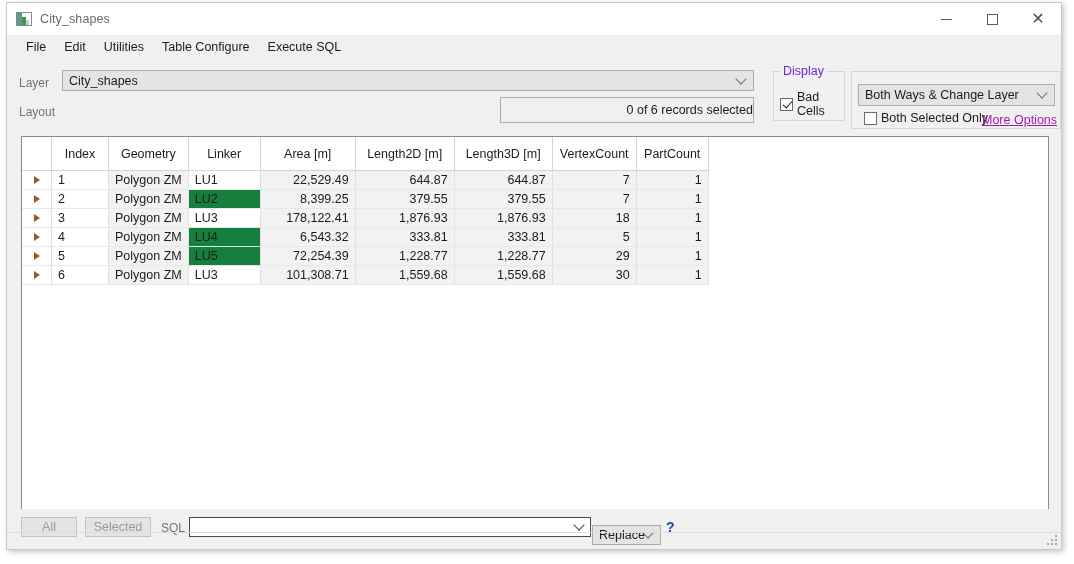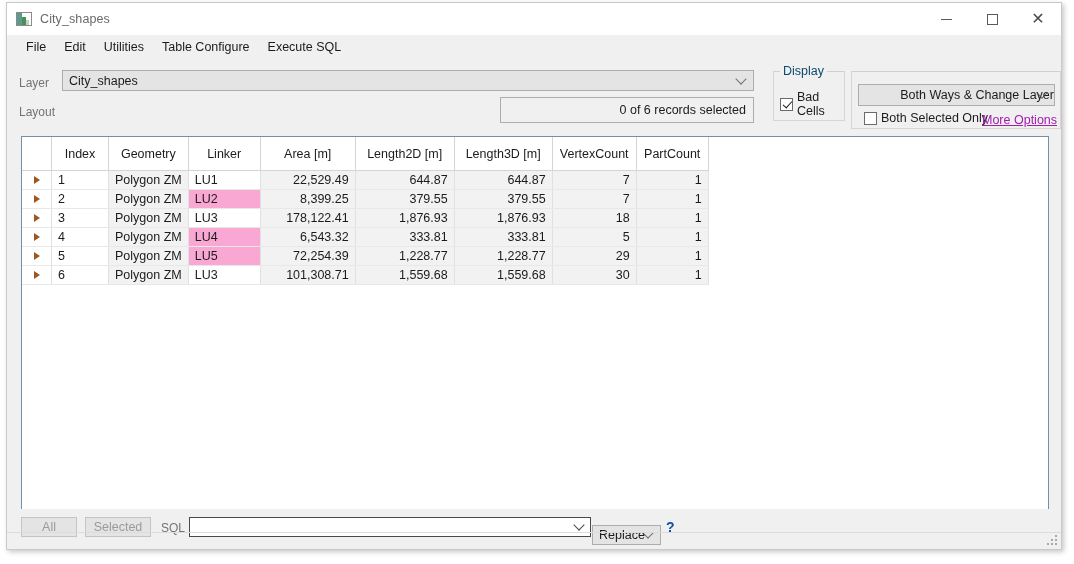--- a/index.html
+++ b/index.html
@@ -128,37 +128,36 @@
   .textbox-ro {
     position: absolute;
     box-sizing: border-box;
     border: 1px solid #adadad;
     background: #f0f0f0;
     font-size: 12.5px;
     color: #1b1b1b;
     display: flex;
     align-items: center;
     justify-content: flex-end;
-    padding-right: 7px;
   }
 
   
   .groupbox {
     position: absolute;
     box-sizing: border-box;
     border: 1px solid #d6d6d6;
     border-top-color: #d0d0d0;
   }
   .groupbox > .gb-title {
     position: absolute;
     top: -8px; left: 6px;
     background: #f0f0f0;
     padding: 0 3px;
     font-size: 12.5px;
-    color: #0c4a6e;
+    color: #6d28d9;
     white-space: nowrap;
   }
   .chk {
     position: absolute;
     display: flex;
     align-items: center;
     font-size: 12.5px;
     color: #1b1b1b;
     cursor: default;
   }
@@ -234,21 +233,21 @@
   .rowsel .tri {
     display: inline-block;
     width: 0; height: 0;
     border-top: 4px solid transparent;
     border-bottom: 4px solid transparent;
     border-left: 6px solid #a0561e;
   }
   .c-num { text-align: right; }
   .c-left { text-align: left; }
   .bg-white { background: #ffffff; }
-  .bg-alt   { background: #f9a8d4; }
+  .bg-alt   { background: #15803d; }
   .bg-data  { background: #f2f2f2; }
   .bg-geom  { background: #f2f2f2; }
 
   
   .bottombar {
     position: absolute;
     left: 0; right: 0; bottom: 0;
     height: 40px;
     background: #f0f0f0;
   }
@@ -361,21 +360,21 @@
       <div class="groupbox" style="left:766px; top:12px; width:72px; height:50px;">
         <span class="gb-title">Display</span>
         <div class="chk checked" style="left:6px; top:18px;">
           <span class="box"></span>
           <span>Bad Cells</span>
         </div>
       </div>
 
       <div class="groupbox" style="left:844px; top:12px; width:210px; height:58px;">
 
-        <div class="combo chevron" style="left:6px; top:12px; width:197px; height:22px;justify-content:flex-end;">
+        <div class="combo chevron" style="left:6px; top:12px; width:197px; height:22px;">
           <span>Both Ways &amp; Change Layer</span>
           <span class="arrow"></span>
         </div>
 
         <div class="chk" style="left:12px; top:39px;">
           <span class="box"></span>
           <span>Both Selected Only</span>
         </div>
 
         <div class="linkbtn" style="left:130px; top:41px;">More Options</div>

